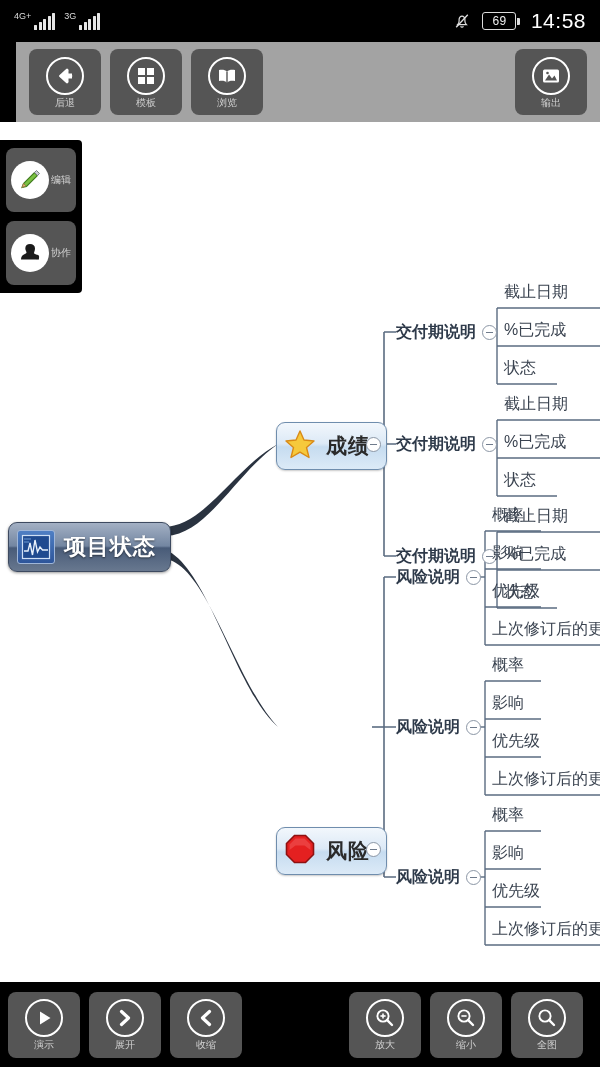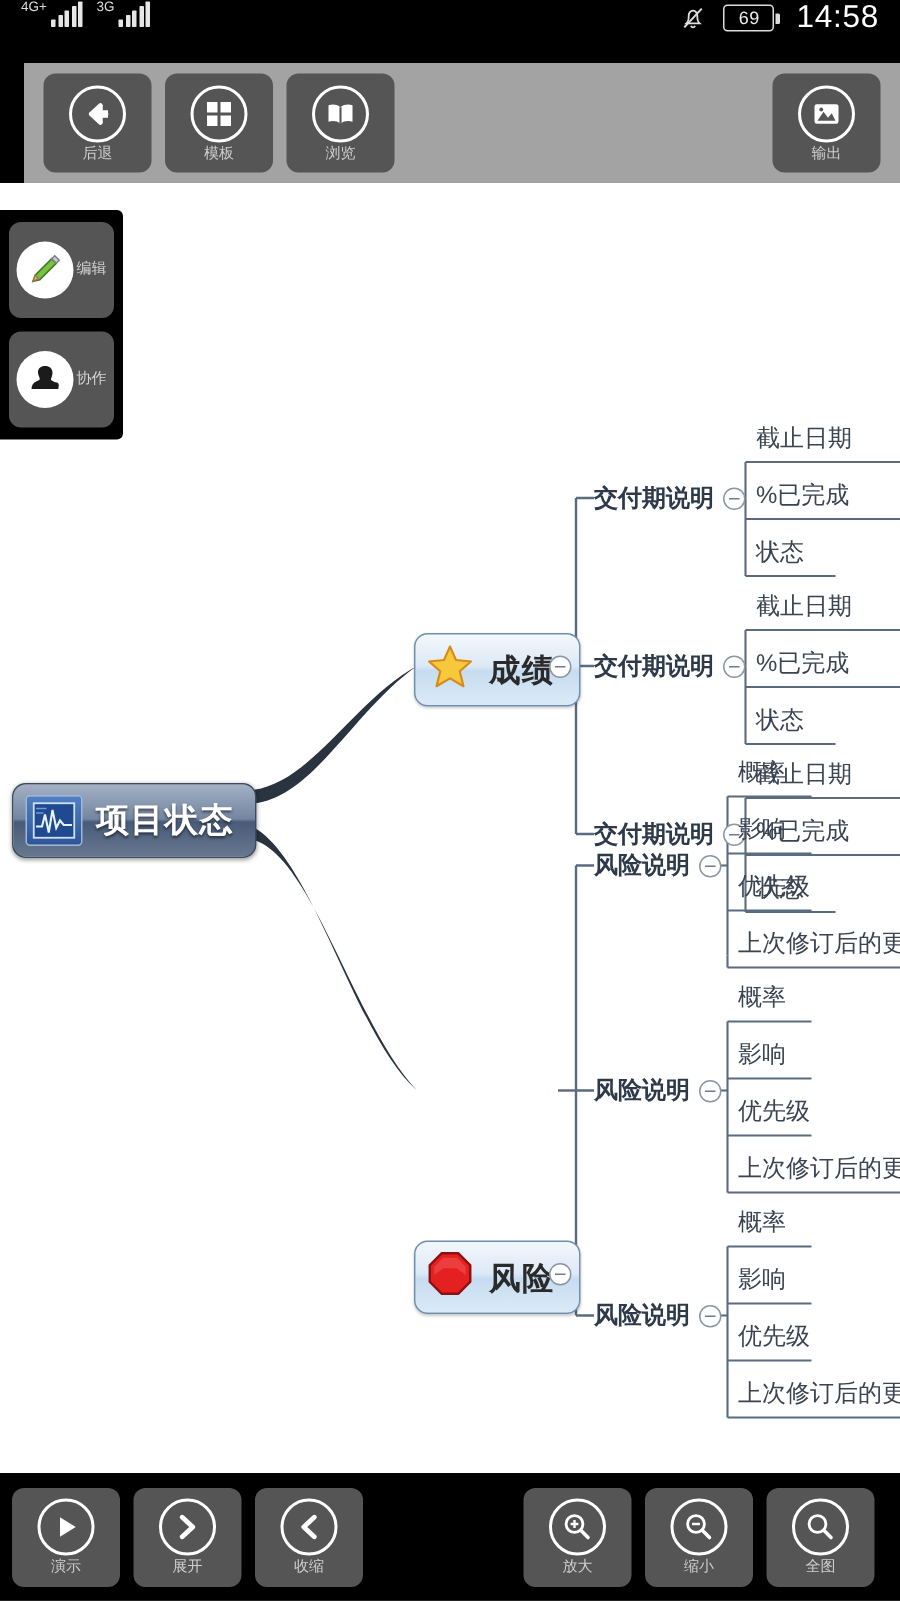--- a/index.html
+++ b/index.html
@@ -8,21 +8,21 @@
     background:#000;
     font-family:"Liberation Sans", sans-serif;
     overflow:hidden;
   }
   .phone { position:relative; width:600px; height:1067px; background:#000; }
 
   
   .statusbar {
     position:absolute; left:0; top:0; width:600px; height:42px;
     background:#000; color:#e8e8e8;
-    display:flex; align-items:flex-start; justify-content:space-between;
+    display:flex; align-items:center; justify-content:space-between;
     padding:0 14px;
   }
   .sb-left { display:flex; align-items:flex-end; gap:9px; }
   .sig { display:flex; align-items:flex-end; gap:3px; }
   .sig-label { font-size:9px; line-height:9px; color:#dcdcdc; margin-bottom:9px; }
   .bars { display:flex; align-items:flex-end; gap:1.5px; height:17px; }
   .bars i { display:block; width:3px; background:#e6e6e6; border-radius:.5px; }
   .bars i:nth-child(1){ height:5px; }
   .bars i:nth-child(2){ height:8px; }
   .bars i:nth-child(3){ height:11px; }

